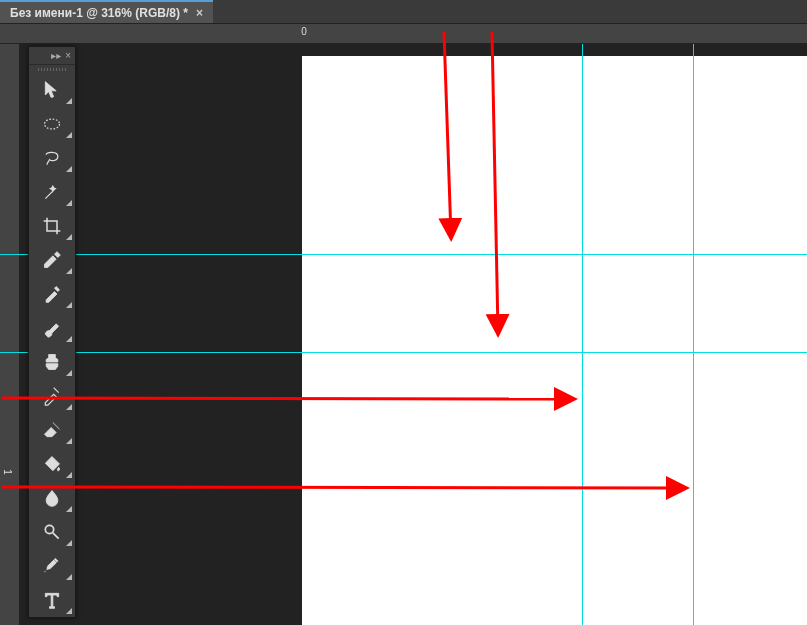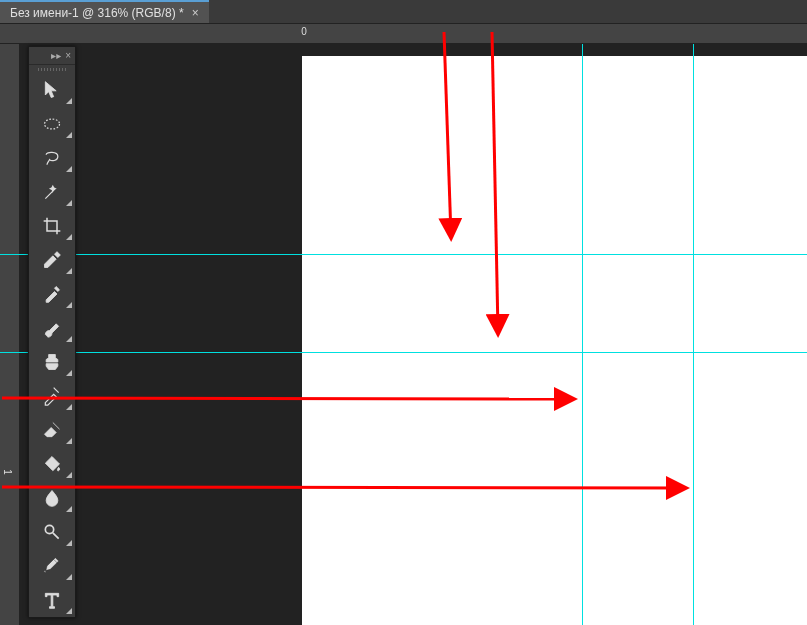--- a/index.html
+++ b/index.html
@@ -18,20 +18,21 @@
   .tab {
     height: 100%;
     background: #525252;
     border-top: 2px solid #5a9fd4;
     padding: 0 10px;
     display: flex;
     align-items: center;
     gap: 8px;
     font-size: 12px;
     color: #e0e0e0;
+    font-weight: bold;
   }
   .tab .close { color: #ccc; font-size: 12px; cursor: pointer; }
 
   
   .ruler-h {
     position: absolute;
     top: 24px; left: 0; right: 0;
     height: 20px;
     background: #444;
     border-bottom: 1px solid #222;

